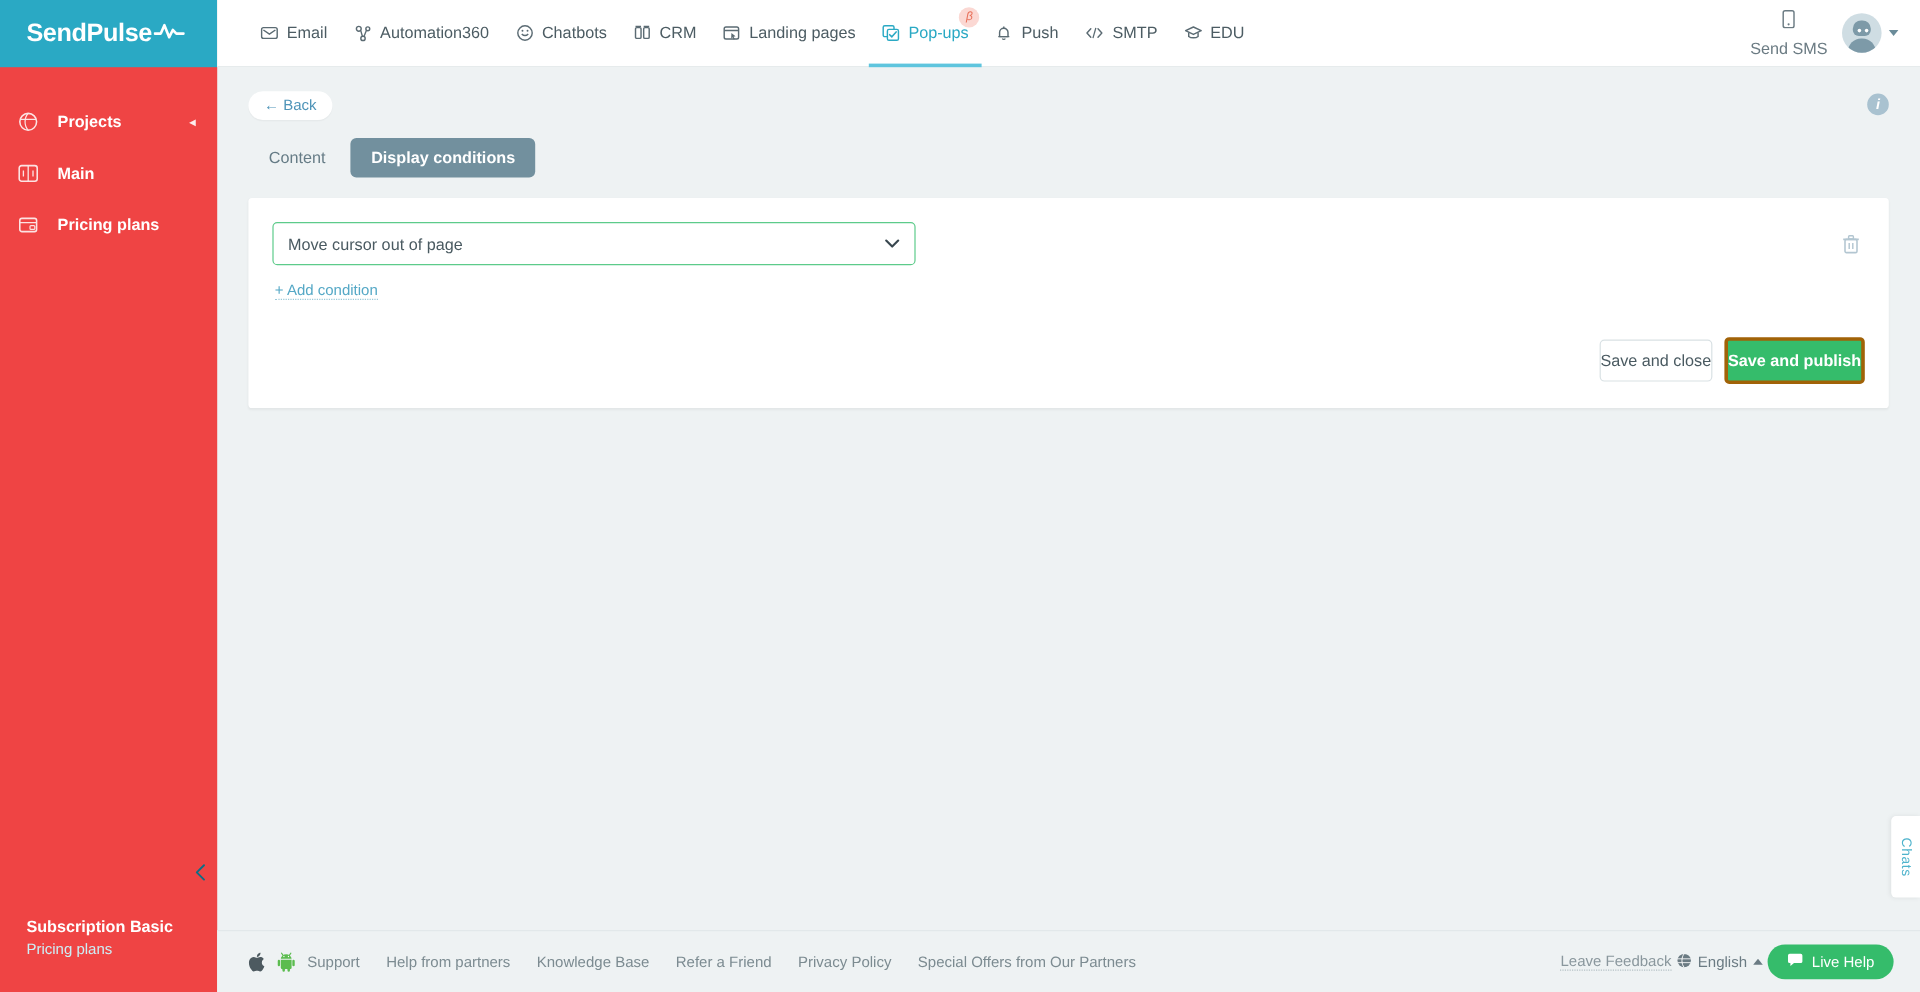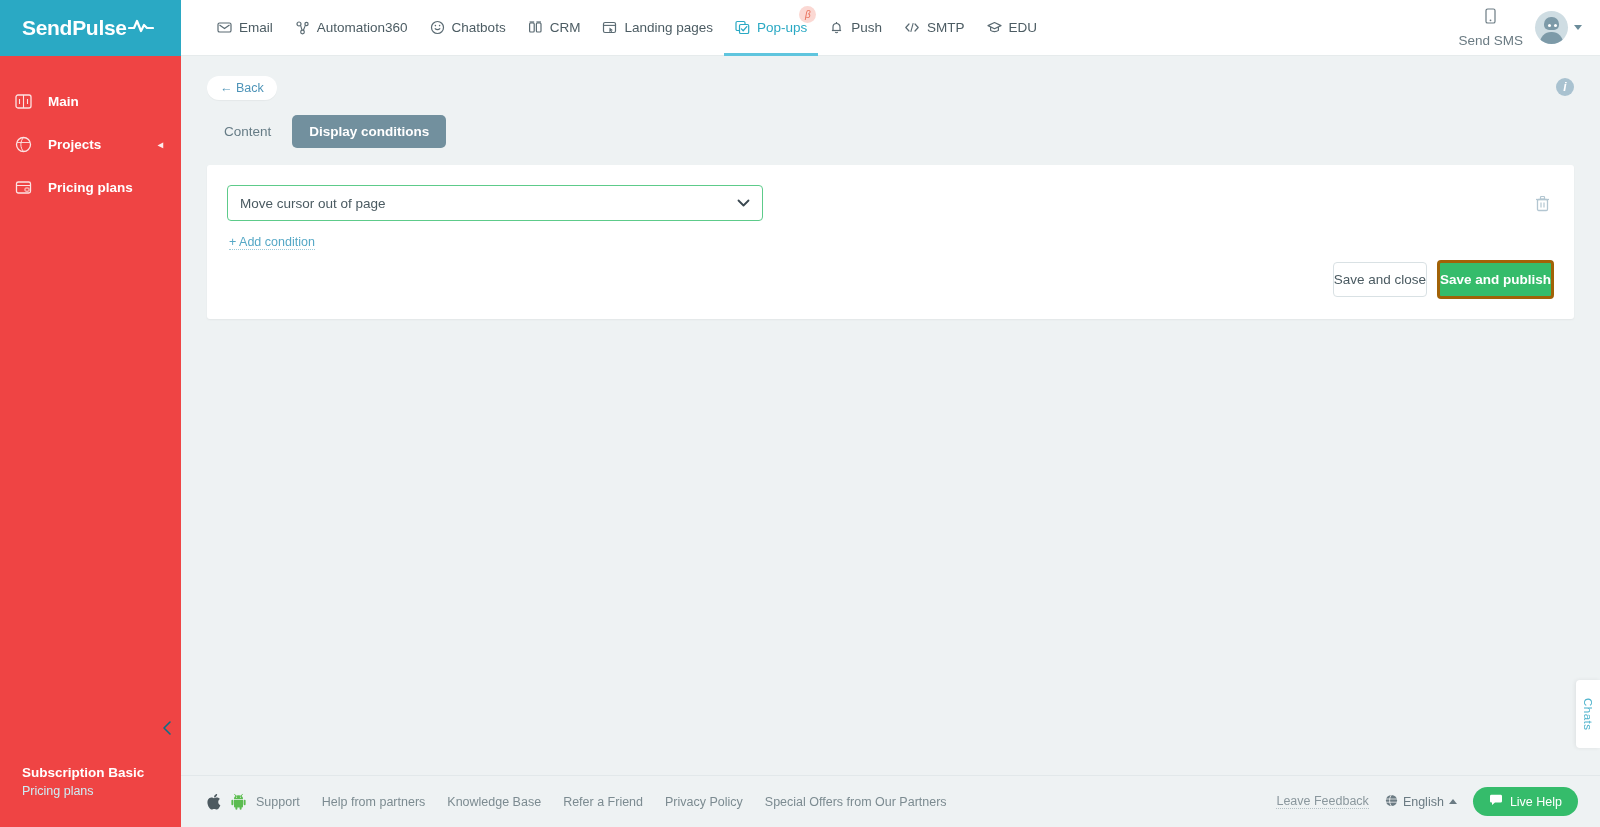--- a/index.html
+++ b/index.html
@@ -154,21 +154,21 @@
     font-size: 13.5px; color: #667c86; cursor: pointer;
   }
   .tab.active {
     background: #72909e; color: #ffffff; font-weight: bold;
   }
 
   .card {
     margin-top: 17px;
     background: #ffffff;
     border-radius: 3px;
-    height: 154px;
+    height: 175px;
     box-shadow: 0 1px 2px rgba(0,0,0,0.05);
     position: relative;
     padding: 20px 20px 0 20px;
   }
   .cond-row { display: flex; align-items: flex-start; }
   .select-box {
     width: 536px; height: 36px;
     border: 1px solid #5dcb8a; border-radius: 4px;
     background: #ffffff;
     display: flex; align-items: center;
@@ -211,21 +211,21 @@
     display: flex; align-items: center;
     padding: 0 22px 0 26px;
     position: relative;
   }
   .footer-left { display: flex; align-items: center; gap: 0; }
   .store-ico { margin-right: 10px; display: flex; align-items: center; cursor: pointer; }
   .footer-link {
     font-size: 12.5px; color: #7c8b91; margin-right: 22px; cursor: pointer;
     white-space: nowrap;
   }
-  .footer-right { margin-left: auto; display: flex; align-items: center; gap: 16px; }
+  .footer-right { margin-left: auto; display: flex; align-items: center; gap: 4px; }
   .feedback {
     font-size: 12.5px; color: #8a979d; cursor: pointer;
     border-bottom: 1px dotted #b4c0c5;
   }
   .lang { display: flex; align-items: center; gap: 5px; font-size: 12.5px; color: #6b7b83; cursor: pointer; }
   .caret-up { width:0;height:0;border-left:4px solid transparent;border-right:4px solid transparent;border-bottom:5px solid #6b7b83;}
   .live-help {
     display: flex; align-items: center; gap: 7px;
     background: #35bc6b; color: #ffffff;
     font-size: 12.5px; border-radius: 15px;
@@ -258,39 +258,39 @@
           <polyline points="1,10 6,10 9,3 13,13 16,7 19,10 25,10" fill="none" stroke="#ffffff" stroke-width="2.2" stroke-linejoin="round" stroke-linecap="round"></polyline>
         </svg>
       </span>
     </div>
 
     <nav class="side-nav">
 
       <div class="side-item">
         <span class="side-ico">
           <svg width="17" height="17" viewBox="0 0 17 17">
+            <circle cx="8.5" cy="8.5" r="7" fill="none" stroke="#ffffff" stroke-width="1.3"></circle>
+            <path d="M8.5 1.6 C5 5 5 12 8.5 15.4" fill="none" stroke="#ffffff" stroke-width="1"></path>
+            <path d="M2 6.5 L15 6.5" stroke="#ffffff" stroke-width="0.9"></path>
+          </svg>
+        </span>
+        <span>Projects</span>
+        <span class="side-chevron">◂</span>
+      </div>
+
+      <div class="side-item">
+        <span class="side-ico">
+          <svg width="17" height="17" viewBox="0 0 17 17">
             <rect x="1" y="2" width="15" height="13" rx="2" fill="none" stroke="#ffffff" stroke-width="1.3"></rect>
             <line x1="8.5" y1="2" x2="8.5" y2="15" stroke="#ffffff" stroke-width="1.1"></line>
             <line x1="4.5" y1="6" x2="4.5" y2="11" stroke="#ffffff" stroke-width="1.1"></line>
             <line x1="12.5" y1="6" x2="12.5" y2="11" stroke="#ffffff" stroke-width="1.1"></line>
           </svg>
         </span>
         <span>Main</span>
-      </div>
-
-      <div class="side-item">
-        <span class="side-ico">
-          <svg width="17" height="17" viewBox="0 0 17 17">
-            <circle cx="8.5" cy="8.5" r="7" fill="none" stroke="#ffffff" stroke-width="1.3"></circle>
-            <path d="M8.5 1.6 C5 5 5 12 8.5 15.4" fill="none" stroke="#ffffff" stroke-width="1"></path>
-            <path d="M2 6.5 L15 6.5" stroke="#ffffff" stroke-width="0.9"></path>
-          </svg>
-        </span>
-        <span>Projects</span>
-        <span class="side-chevron">◂</span>
       </div>
 
       <div class="side-item">
         <span class="side-ico">
           <svg width="17" height="17" viewBox="0 0 17 17">
             <rect x="1.5" y="3" width="14" height="11" rx="1.8" fill="none" stroke="#ffffff" stroke-width="1.3"></rect>
             <line x1="1.5" y1="6.5" x2="15.5" y2="6.5" stroke="#ffffff" stroke-width="1"></line>
             <rect x="10" y="9" width="4" height="3.2" rx="0.8" fill="none" stroke="#ffffff" stroke-width="1"></rect>
           </svg>
         </span>

